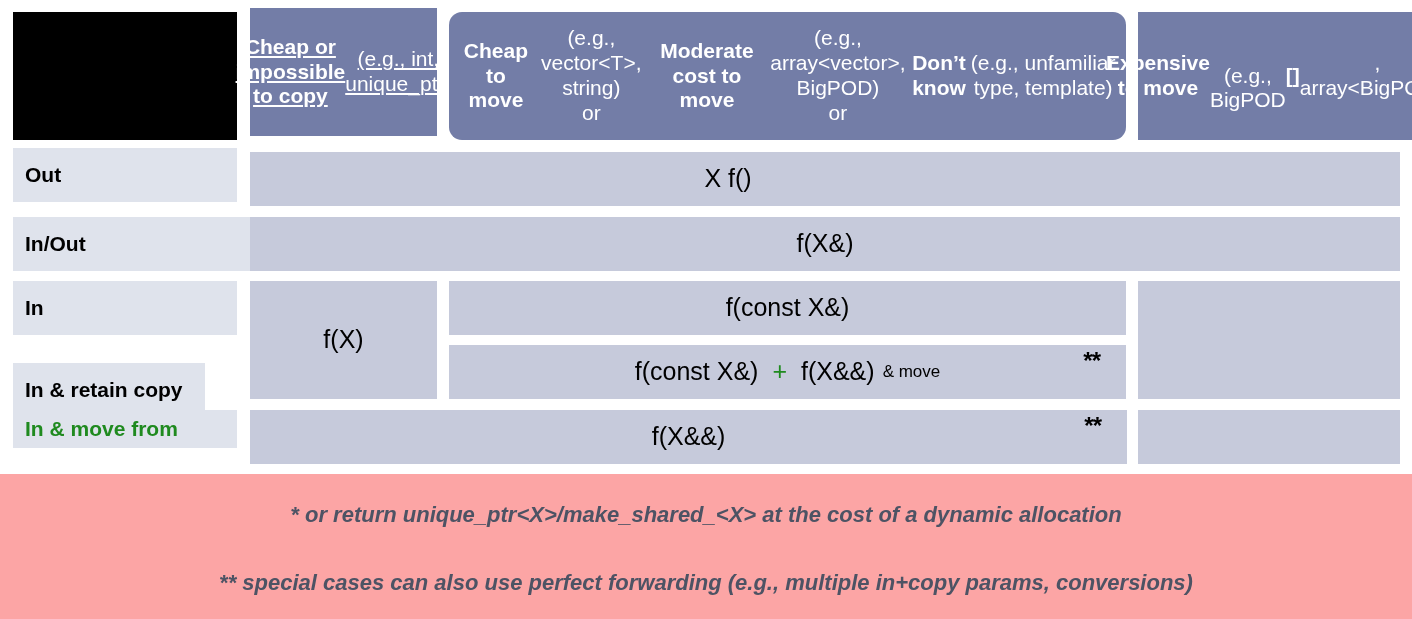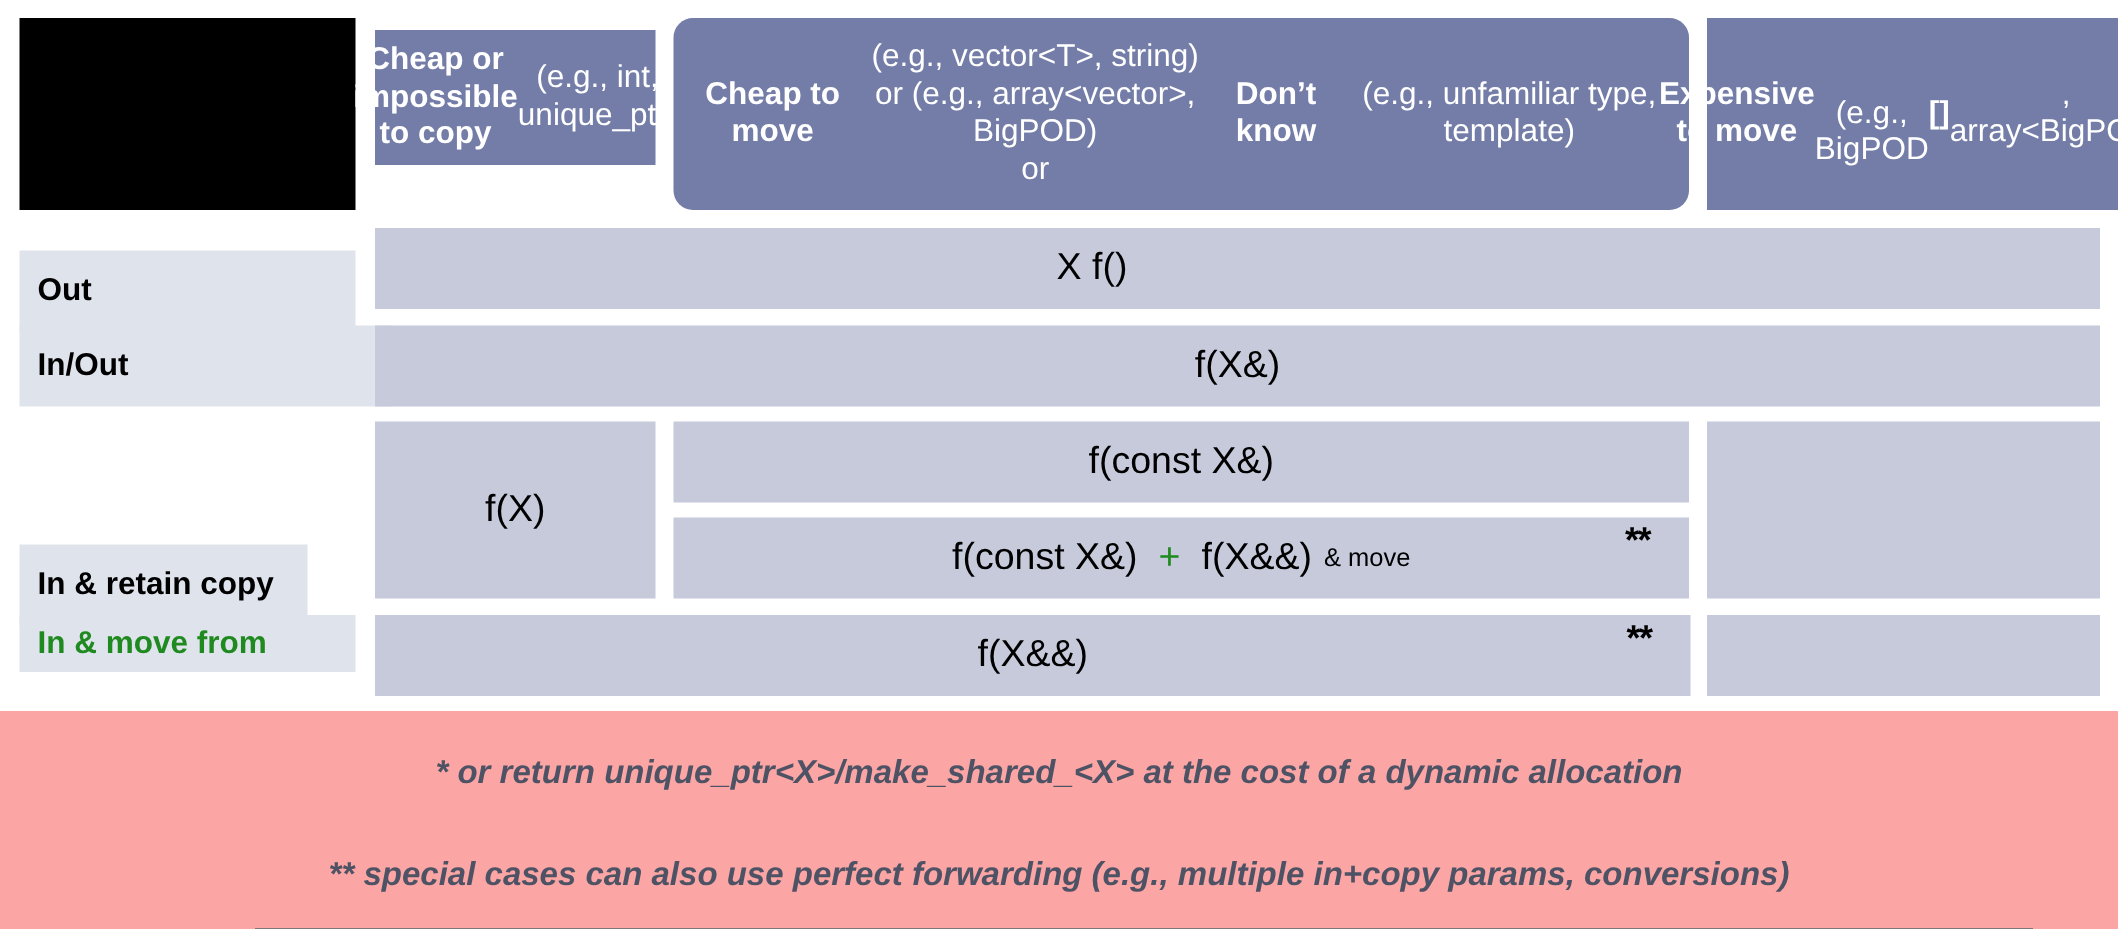--- a/index.html
+++ b/index.html
@@ -108,30 +108,31 @@
   #footnote-1 { top: 28px; }
   #footnote-2 { top: 96px; }
 </style>
 </head>
 <body>
 
 <div id="slide">
 
   <div class="cell corner-block" style="left:13px; top:12px; width:224px; height:128px;"></div>
 
-  <div class="cell hdr" style="left:250px; top:20px; width:187px; height:90px;"><b>Cheap or impossible to copy</b> (e.g., int, unique_ptr)</div>
+  <div class="cell hdr" style="left:250px; top:8px; width:187px; height:128px;text-decoration:underline;"><b>Cheap or impossible to copy</b> (e.g., int, unique_ptr)</div>
 
-  <div class="cell hdr" style="left:449px; top:12px; width:677px; height:128px;border-radius:13px;"><b>Cheap to move</b> (e.g., vector&lt;T&gt;, string)<br>or  (e.g., array&lt;vector&gt;, BigPOD)<br>or <b>Don’t know</b> (e.g., unfamiliar type, template)</div>
+  <div class="cell hdr" style="left:449px; top:12px; width:677px; height:128px;border-radius:13px;"><b>Cheap to move</b> (e.g., vector&lt;T&gt;, string)<br>or <b>Moderate cost to move</b> (e.g., array&lt;vector&gt;, BigPOD)<br>or <b>Don’t know</b> (e.g., unfamiliar type, template)</div>
 
   <div class="cell hdr" style="left:1138px; top:12px; width:285px; height:128px;"><b>Expensive to move</b><br>(e.g., BigPOD<b>[]</b>,<br>array&lt;BigPOD&gt;)</div>
 
-  <div class="cell rowlabel" style="left:13px; top:167px; width:224px; height:54px;">Out</div>
+  <div class="cell rowlabel" style="left:13px; top:148px; width:224px; height:54px;">Out</div>
 
   <div class="cell rowlabel" style="left:13px; top:217px; width:248px; height:54px;">In/Out</div>
 
+  <div class="cell rowlabel" style="left:13px; top:281px; width:224px; height:54px;">In</div>
 
   <div class="cell rowlabel" style="left:13px; top:363px; width:192px; height:54px;">In &amp; retain copy</div>
 
   <div class="cell rowlabel green" style="left:13px; top:410px; width:224px; height:38px;">In &amp; move from</div>
 
   <div class="cell datacell" style="left:250px; top:152px; width:956px; height:54px;">X f()</div>
 
   <div class="cell datacell empty" style="left:1138px; top:152px; width:262px; height:54px;"></div>
 
   <div class="cell datacell" style="left:250px; top:217px; width:1150px; height:54px;">f(X&amp;)</div>

